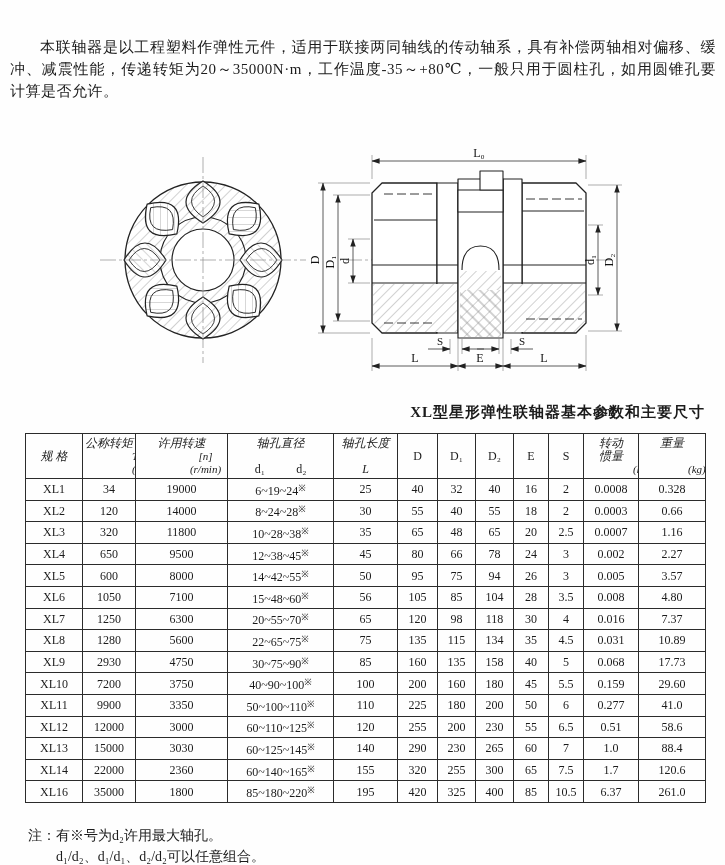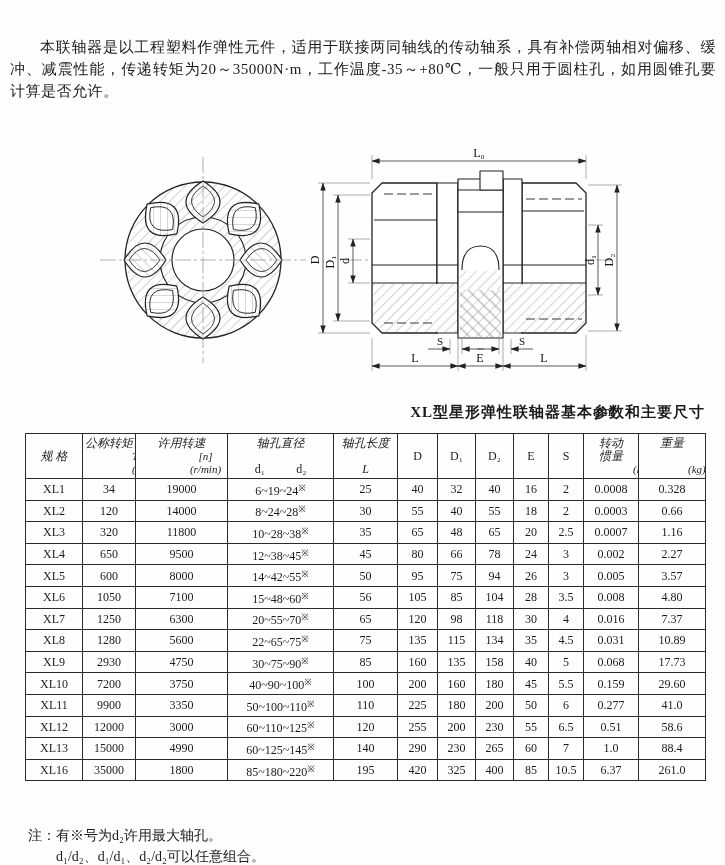--- a/index.html
+++ b/index.html
@@ -421,30 +421,44 @@
         <td>200</td>
         <td>230</td>
         <td>55</td>
         <td>6.5</td>
         <td>0.51</td>
         <td>58.6</td>
       </tr>
       <tr>
         <td>XL13</td>
         <td>15000</td>
-        <td>4990</td>
+        <td>3030</td>
         <td>60~125~145<sup>※</sup></td>
         <td>140</td>
         <td>290</td>
         <td>230</td>
         <td>265</td>
         <td>60</td>
         <td>7</td>
         <td>1.0</td>
         <td>88.4</td>
+      </tr>
+      <tr>
+        <td>XL14</td>
+        <td>22000</td>
+        <td>2360</td>
+        <td>60~140~165<sup>※</sup></td>
+        <td>155</td>
+        <td>320</td>
+        <td>255</td>
+        <td>300</td>
+        <td>65</td>
+        <td>7.5</td>
+        <td>1.7</td>
+        <td>120.6</td>
       </tr>
       <tr>
         <td>XL16</td>
         <td>35000</td>
         <td>1800</td>
         <td>85~180~220<sup>※</sup></td>
         <td>195</td>
         <td>420</td>
         <td>325</td>
         <td>400</td>

